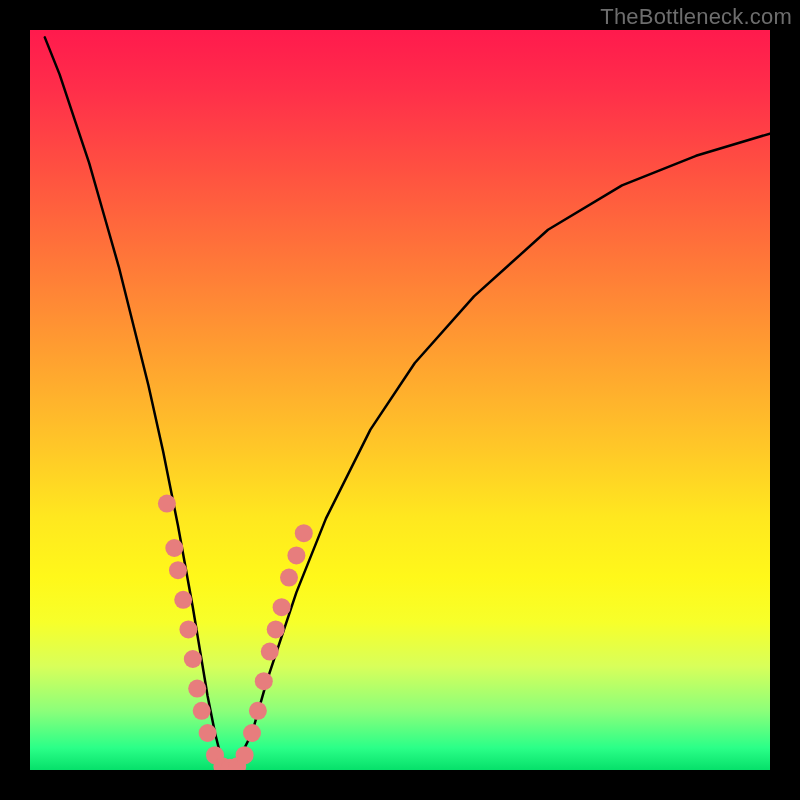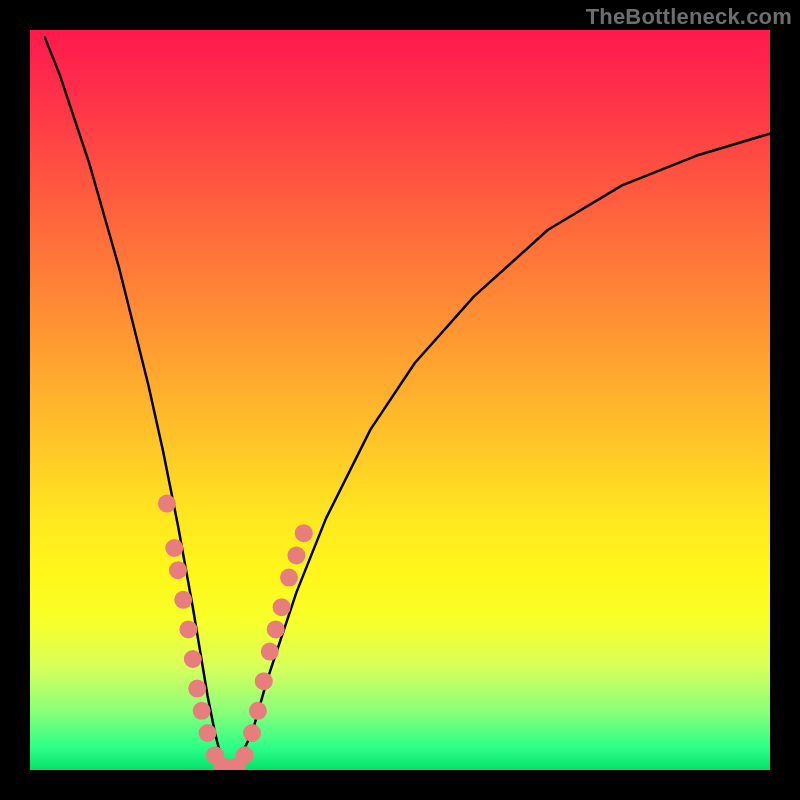--- a/index.html
+++ b/index.html
@@ -39,21 +39,21 @@
       #8cff7a 92%,
       #2bff88 97%,
       #06e06a 100%
     );
   }
   .watermark {
     position: absolute;
     top: 4px;
     right: 8px;
     font-size: 22px;
-    font-weight: 700;
+    font-weight: 400;
     color: #6d6d6d;
     letter-spacing: 0.2px;
     user-select: none;
   }
   svg.curve {
     position: absolute;
     top: 0;
     left: 0;
   }
 </style>

